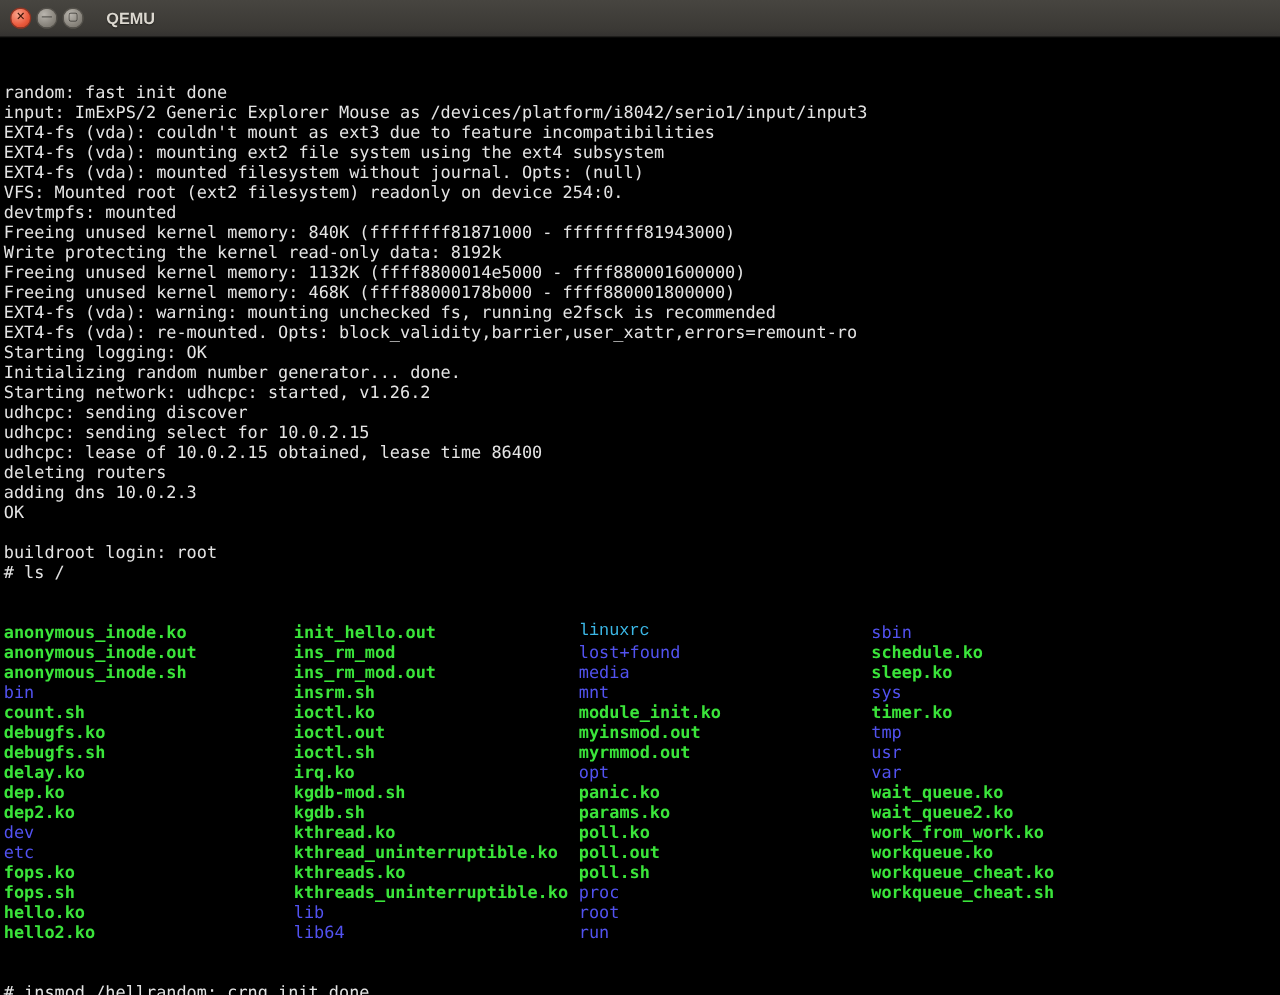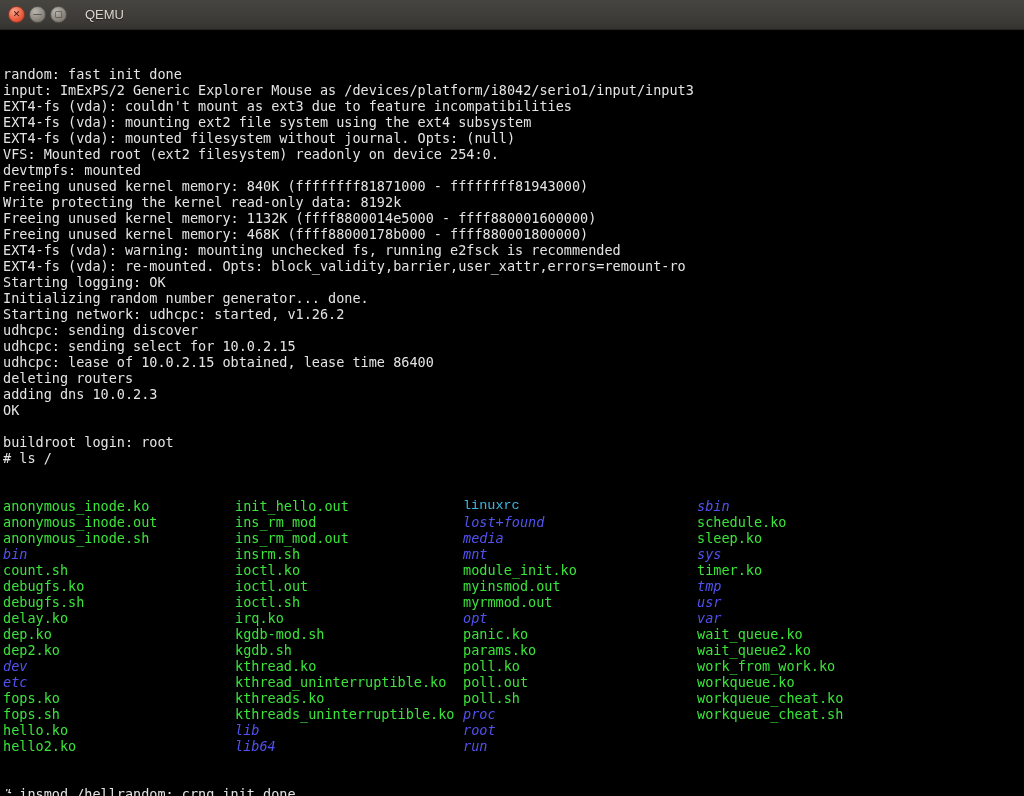--- a/index.html
+++ b/index.html
@@ -27,40 +27,40 @@
     border:1px solid #8f3423;
   }
   .wbtn.gray {
     background:radial-gradient(circle at 35% 30%, #b9b5ae, #86827a 65%, #6d6962);
     border:1px solid #54514b;
   }
   .wbtn .glyph { font-family:"DejaVu Sans", sans-serif; font-size:9px; line-height:1; color:#3a1206; }
   .wbtn.gray .glyph { color:#35332f; }
   .title {
     font-family:"Liberation Sans","DejaVu Sans",sans-serif;
-    font-weight:normal; font-size:13px; color:#dcd8d0;
+    font-weight:bold; font-size:13px; color:#dcd8d0;
     margin-left:14px; text-shadow:0 1px 1px rgba(0,0,0,.5);
   }
 
   
   .terminal {
     flex:1; background:var(--bg,#000);
     color:var(--text,#e4e4e4);
     font-size:13.5px; line-height:16px;
     padding:4px 0 0 3px;
-    white-space:pre; overflow:hidden;border-radius:19px;
+    white-space:pre; overflow:hidden;
   }
   .tline { min-height:16px; }
   .lsgrid {
     display:grid;
     grid-template-columns:232px 228px 234px auto;
   }
   .cell { height:16px; }
-  .exec { color:var(--exec,#3ae43a); }
-  .dir  { color:var(--dir,#5252f0);font-style:italic; }
+  .exec { color:var(--exec,#3ae43a);font-weight:bold; }
+  .dir  { color:var(--dir,#5252f0); }
   .link { color:var(--link,#3bb7e6);font-family:Liberation Mono, monospace; }
 </style>
 </head>
 <body>
 
 <div class="window">
   <div class="titlebar">
     <div class="wbtn close">
       <span class="glyph">✕</span>
     </div>

